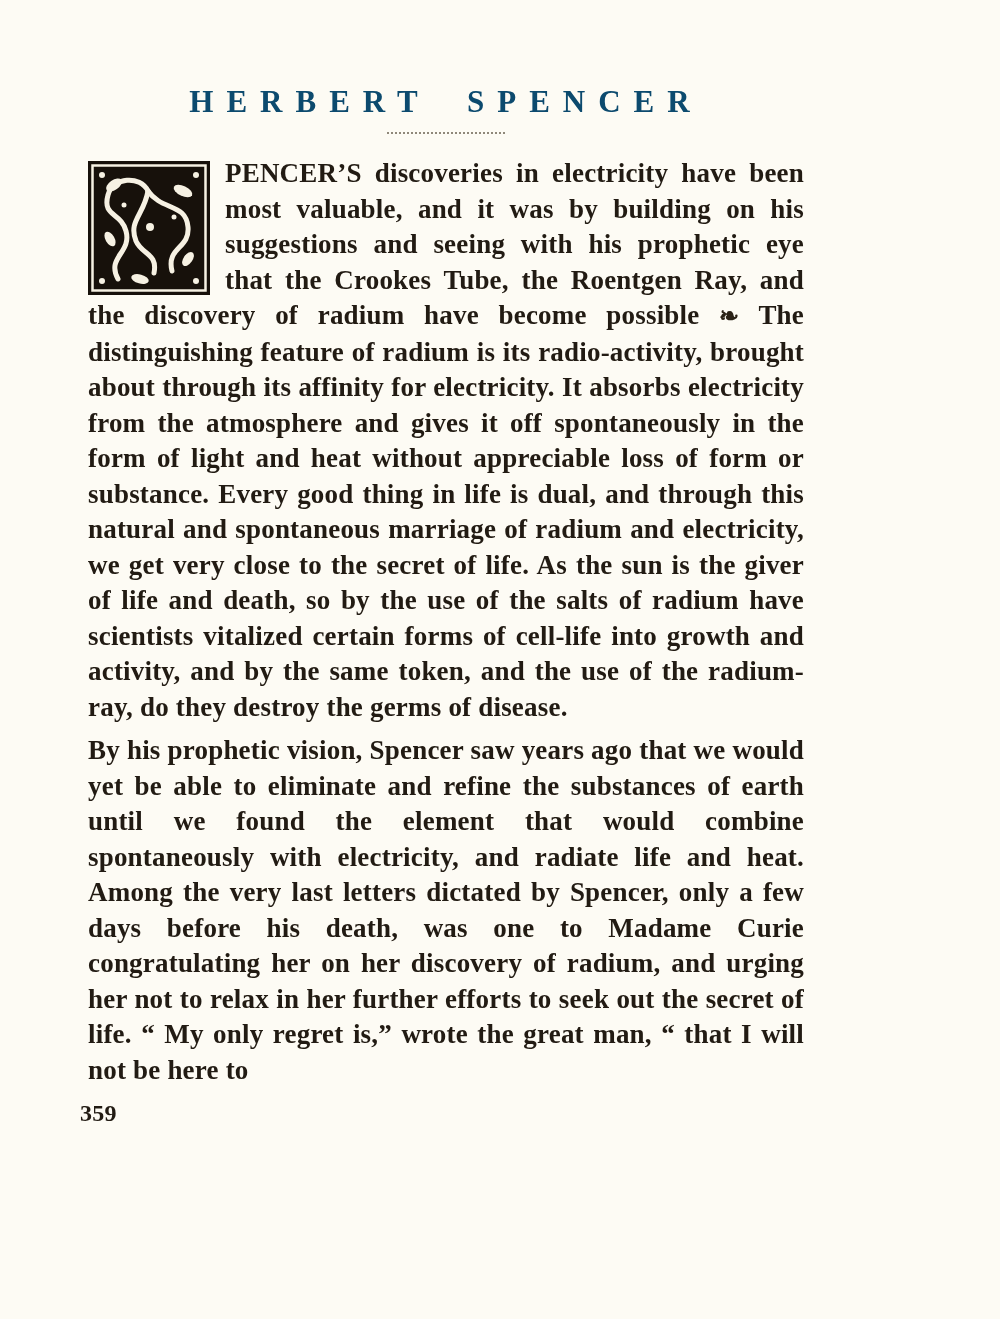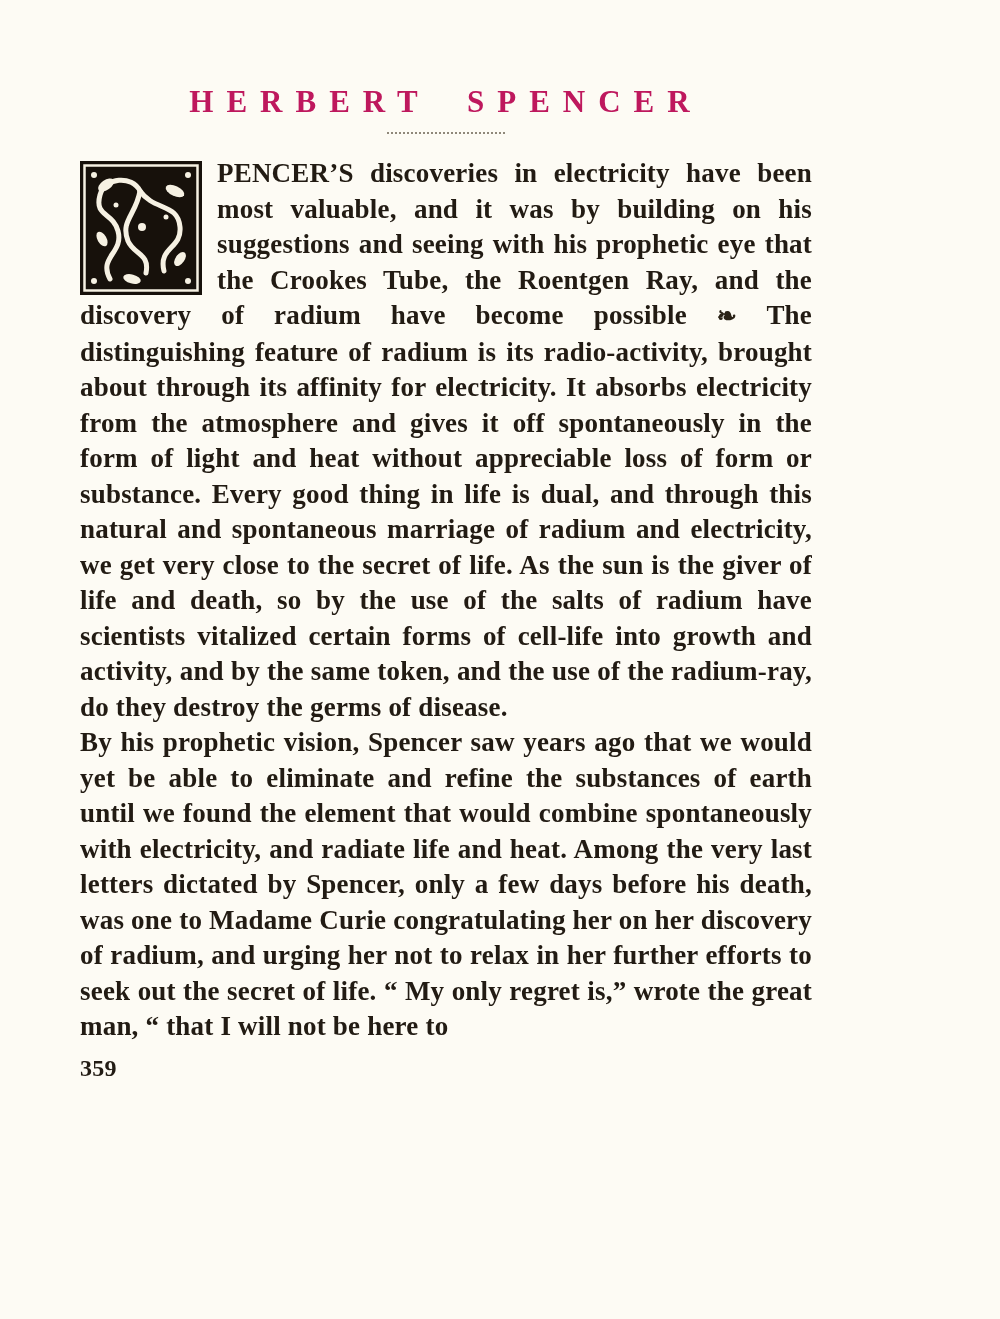--- a/index.html
+++ b/index.html
@@ -23,39 +23,39 @@
     width: 732px;
     margin-left: 80px;
   }
   h1.page-title {
     margin: 0;
     font-size: 31px;
     font-weight: 600;
     letter-spacing: 13px;
     word-spacing: 16px;
     text-align: center;
-    color: #be185d;
+    color: #0c4a6e;
   }
   .title-rule {
     width: 118px;
     height: 0;
     border-top: 2px dotted #8f887a;
     margin: 12px auto 0 auto;
   }
   .body-text {
     margin-top: 22px;
     font-size: 27px;
     font-weight: 600;
     line-height: 35.5px;
     text-align: justify;
     text-align-last: left;
     letter-spacing: 0.2px;
   }
   p.para {
-    margin: 0;
+    margin: 8px;
   }
   .dropcap {
     float: left;
     margin: 5px 15px 2px 0;
     line-height: 0;
   }
   .ornament {
     font-size: 24px;
     letter-spacing: 0;
     color: #2a2216;

